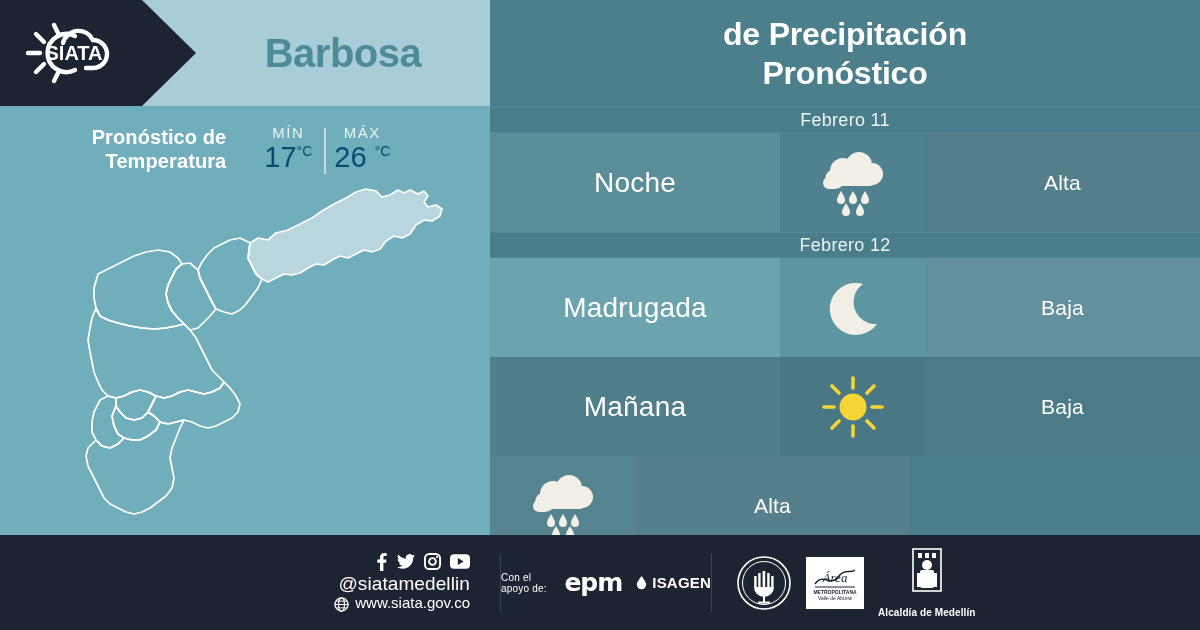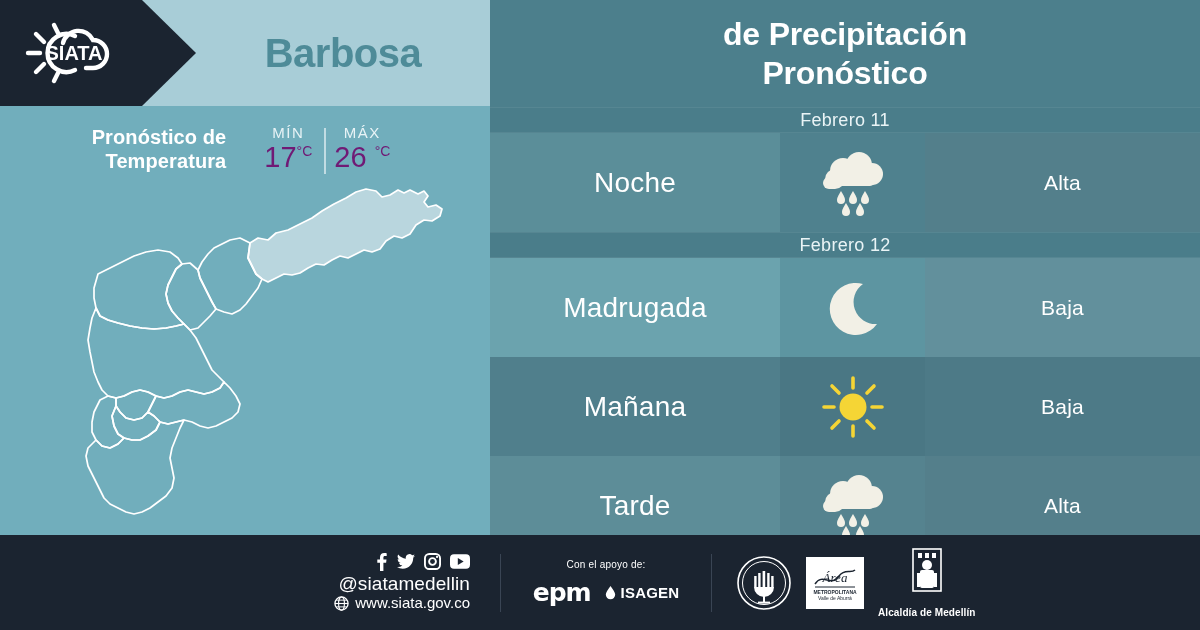--- a/index.html
+++ b/index.html
@@ -32,21 +32,21 @@
     position:absolute; left:0; top:118px; width:490px; height:62px;
     display:flex; align-items:center; justify-content:center; gap:26px;
   }
   .temp-title {
     font-size:20px; font-weight:bold; color:#ffffff; line-height:1.22;
     text-align:right; letter-spacing:0.1px;
   }
   .temp-vals { display:flex; align-items:flex-start; gap:0; }
   .temp-col { display:flex; flex-direction:column; align-items:center; width:72px; }
   .temp-lab { font-size:15px; color:#e8f3f6; letter-spacing:1.6px; font-weight:normal; }
-  .temp-num { font-size:29px; color:#701a75; font-weight:normal; line-height:1.05; margin-top:1px; }
+  .temp-num { font-size:29px; color:#0c4a6e; font-weight:normal; line-height:1.05; margin-top:1px; }
   .temp-num sup { font-size:14px; vertical-align:super; letter-spacing:0; }
   .temp-div { width:2px; height:46px; background:#cfe4ea; margin-top:4px; opacity:.85; }
 
   .map-wrap { position:absolute; left:0; top:178px; width:490px; height:357px; }
   .map-wrap svg { display:block; width:100%; height:100%; }
   .north-arrow { position:absolute; left:272px; top:330px; width:40px; height:50px; }
 
   
   .right-panel { position:absolute; left:490px; top:0; width:710px; height:535px; background:#4c7f8c; }
   .right-head {
@@ -89,23 +89,23 @@
   .shade-d .c-period { background:#5d8d98; }
   .shade-d .c-icon   { background:#55838f; }
   .shade-d .c-prob   { background:#547f8b; }
 
   
   .footer { position:absolute; left:0; top:535px; width:1200px; height:95px; background:#1b2430;
             display:flex; align-items:center; }
   .f-social { width:500px; display:flex; flex-direction:column; align-items:flex-end; padding-right:30px; color:#ffffff; }
   .f-icons { display:flex; gap:9px; align-items:center; margin-bottom:2px; }
   .f-handle { font-size:19px; font-weight:normal; letter-spacing:.1px; line-height:1.15; }
-  .f-web { font-size:15px; display:flex; align-items:center; gap:6px; line-height:1.2; }
+  .f-web { font-size:15px; display:flex; align-items:flex-end; gap:6px; line-height:1.2; }
   .f-sep { width:1px; height:58px; background:#3a4554; }
-  .f-support { width:210px; display:flex; flex-direction:column; align-items:center; gap:8px; color:#ffffff; }
+  .f-support { width:210px; display:flex; flex-direction:row; align-items:center; gap:8px; color:#ffffff; }
   .f-cap { font-size:10px; letter-spacing:.2px; }
   .f-logos { display:flex; align-items:center; gap:12px; }
   .epm-word { font-size:25px; font-weight:bold; letter-spacing:-1px; font-family:"DejaVu Sans", sans-serif; }
   .isagen-word { font-size:15px; font-weight:bold; letter-spacing:.2px; }
   .f-project { flex:1; display:flex; align-items:center; justify-content:flex-start; gap:14px; padding-left:24px; color:#ffffff; }
   .proj-col { display:flex; flex-direction:column; align-items:center; }
   .amva-box { width:58px; height:52px; background:#ffffff; display:flex; align-items:center; justify-content:center; }
   .alc-lbl { font-size:10px; font-weight:bold; margin-top:8px; letter-spacing:.1px; }
 </style>
 </head>
@@ -243,21 +243,20 @@
               <line x1="47" y1="47" x2="54" y2="54"></line>
               <line x1="12" y1="54" x2="19" y2="47"></line>
               <line x1="47" y1="19" x2="54" y2="12"></line>
             </g>
           </svg>
         </div>
         <div class="c c-prob">Baja</div>
       </div>
 
       <div class="frow shade-d">
-        <div class="c c-period">Tarde</div>
         <div class="c c-icon">
           <svg width="72" height="68" viewBox="0 0 72 68">
             <g fill="#f2f0e6">
               <circle cx="26" cy="22" r="13"></circle>
                 <circle cx="42" cy="16" r="13"></circle>
               <circle cx="55" cy="25" r="11"></circle>
                 <circle cx="18" cy="30" r="10"></circle>
               <rect x="18" y="24" width="40" height="13" rx="5"></rect>
               <path d="M12 28 a6 6 0 0 0 0 12 h6 v-12 z"></path>
               <path d="M24 42 c3 5 4 7 4 9 a4 4 0 0 1-8 0 c0-2 1-4 4-9z"></path>

